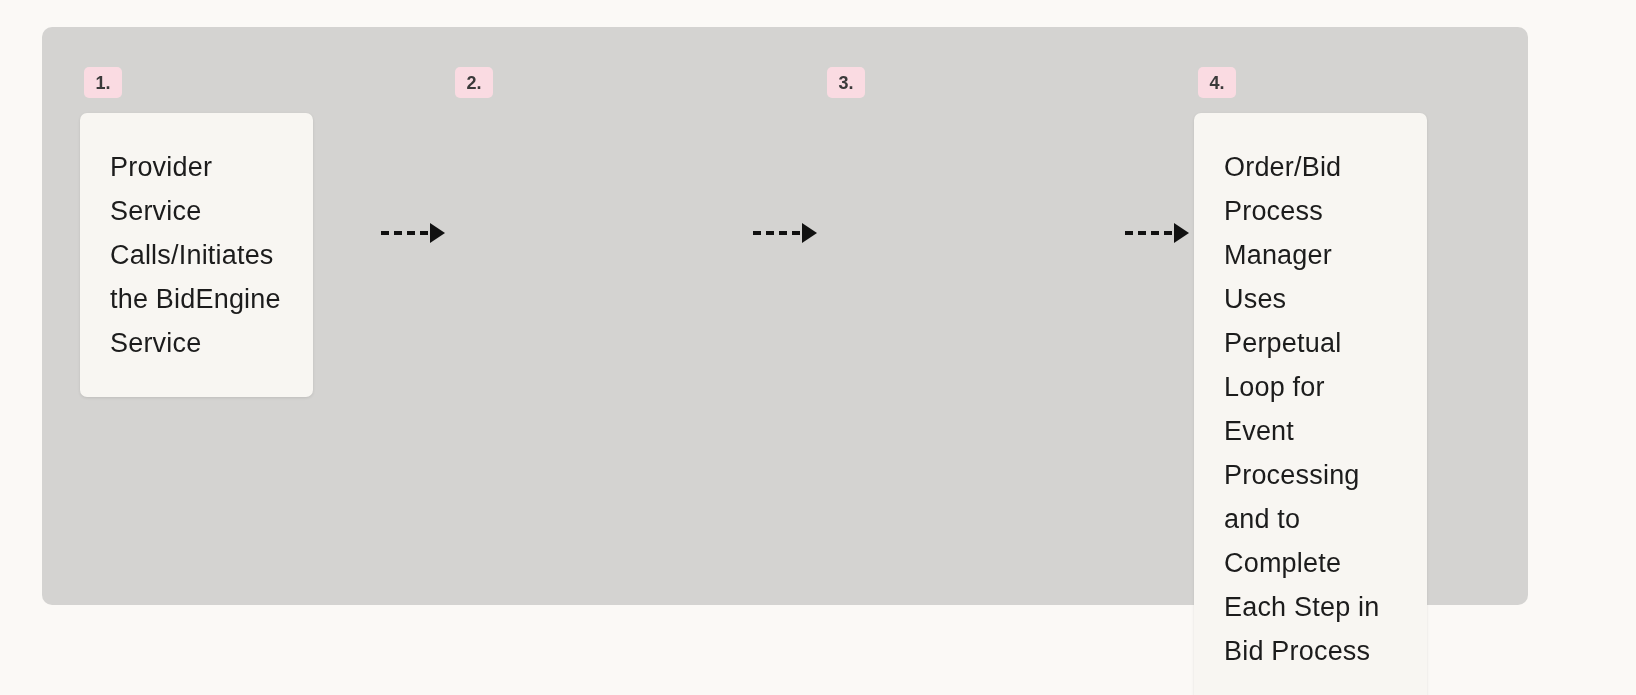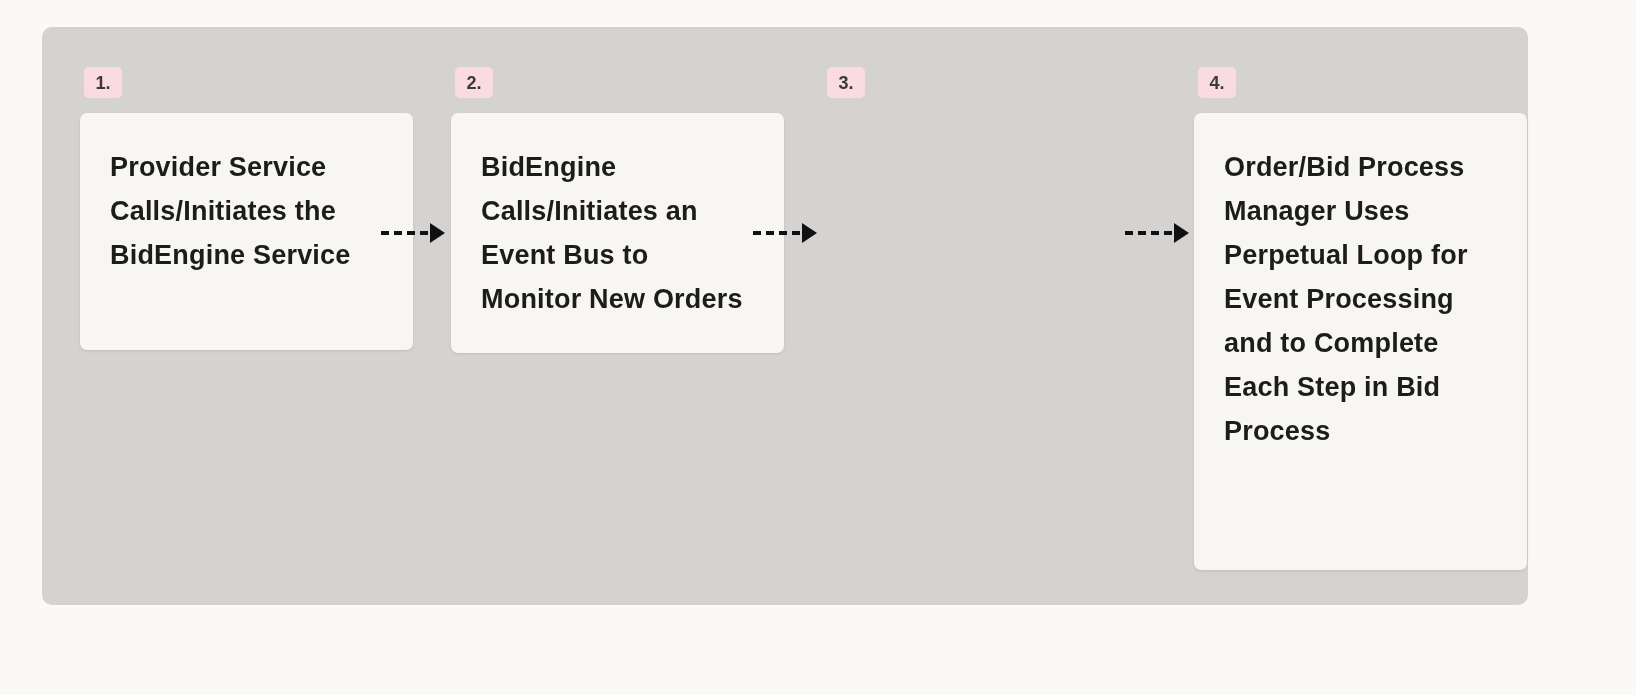--- a/index.html
+++ b/index.html
@@ -43,22 +43,21 @@
     border-radius:5px;
     min-width:38px;
     text-align:center;
   }
   .card{
     margin-top:15px;
     background:var(--card-bg);
     border-radius:7px;
     box-shadow:0 1px 3px rgba(0,0,0,0.10);
     padding:32px 30px;
-    width:333px;
-    font-weight:bold;
+    width:233px;
   }
   .card-text{
     font-size:27px;
     line-height:44px;
     color:var(--text-color);
     letter-spacing:0.2px;
   }
   .card.h1{min-height:237px;}
   .card.h2{min-height:237px;}
   .card.h3{min-height:325px;}
@@ -96,23 +95,20 @@
     </div>
   </div>
 
   <div class="arrow" style="left:339px">
     <span class="dash"></span>
     <span class="head"></span>
   </div>
 
   <div class="step" style="left:409px">
     <div class="badge">2.</div>
-    <div class="card h2">
-      <div class="card-text">BidEngine Calls/Initiates an Event Bus to Monitor New Orders</div>
-    </div>
   </div>
 
   <div class="arrow" style="left:711px">
     <span class="dash"></span>
     <span class="head"></span>
   </div>
 
   <div class="step" style="left:781px">
     <div class="badge">3.</div>
   </div>

